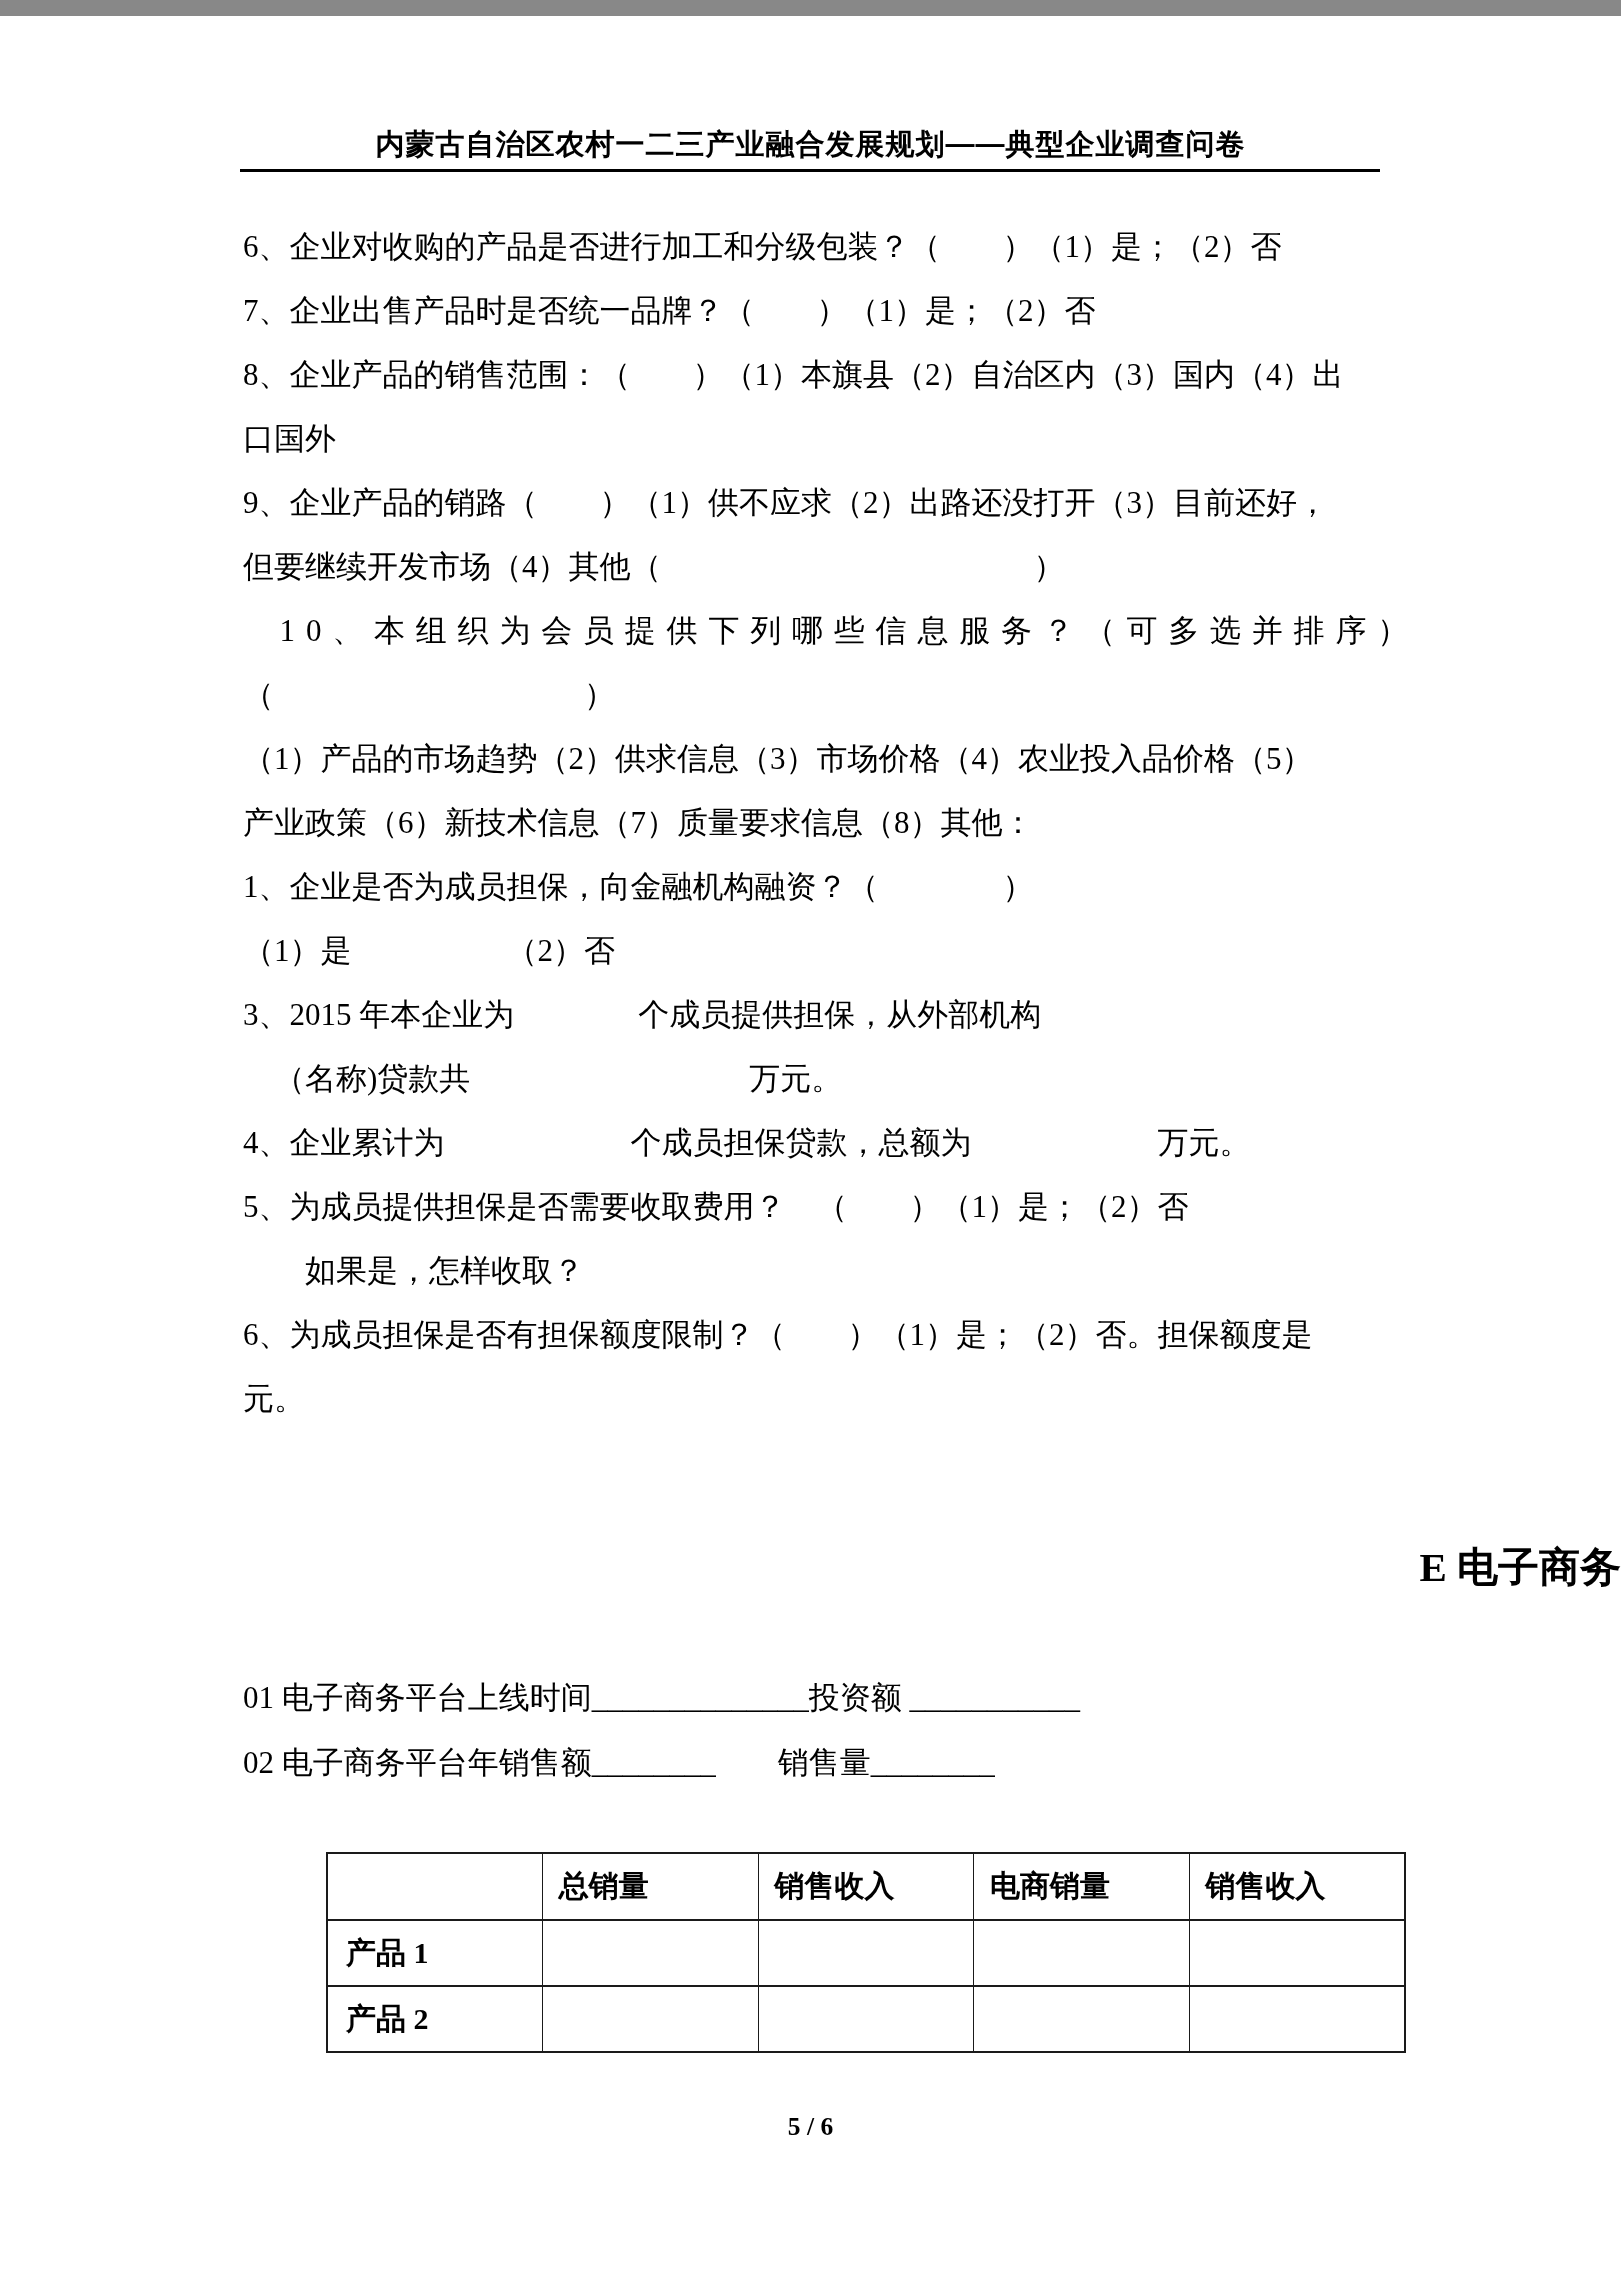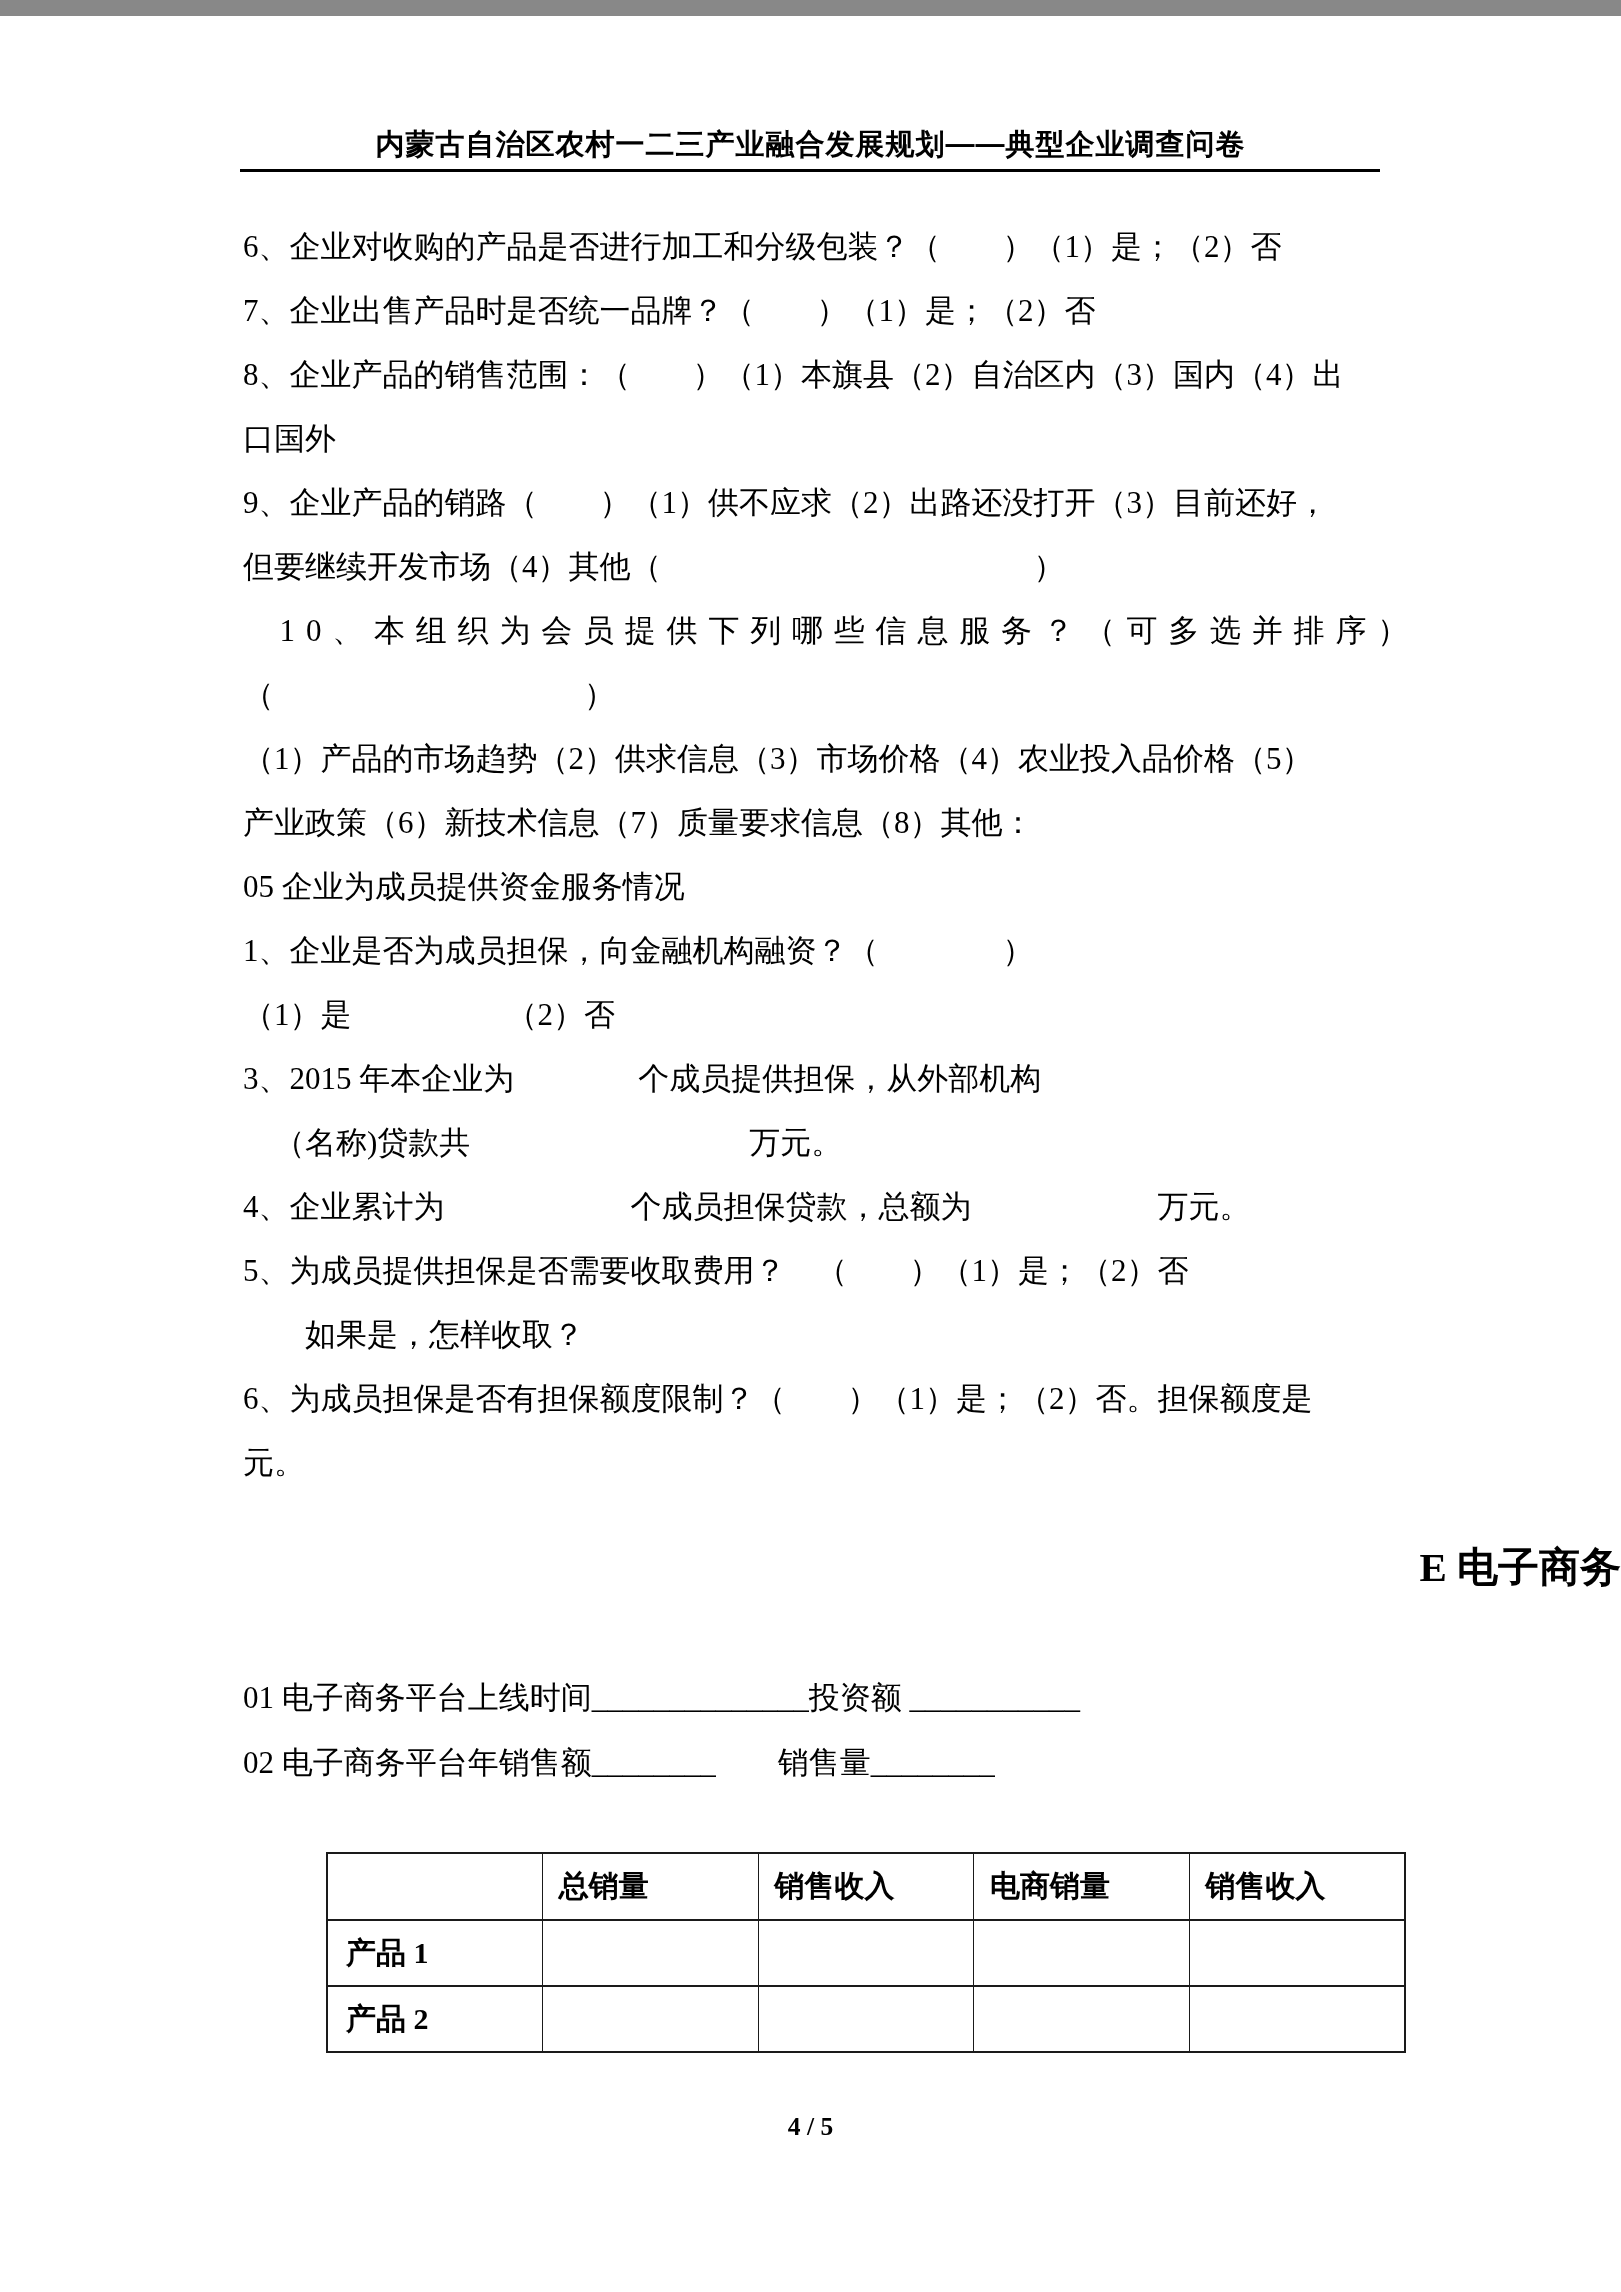--- a/index.html
+++ b/index.html
@@ -70,21 +70,20 @@
     <p class="q-line">6、企业对收购的产品是否进行加工和分级包装？（　　）（1）是；（2）否</p>
     <p class="q-line">7、企业出售产品时是否统一品牌？（　　）（1）是；（2）否</p>
     <p class="q-line">8、企业产品的销售范围：（　　）（1）本旗县（2）自治区内（3）国内（4）出</p>
     <p class="q-line">口国外</p>
     <p class="q-line">9、企业产品的销路（　　）（1）供不应求（2）出路还没打开（3）目前还好，</p>
     <p class="q-line">但要继续开发市场（4）其他（　　　　　　　　　　　　）</p>
     <p class="q-line spread">10、本组织为会员提供下列哪些信息服务？（可多选并排序）</p>
     <p class="q-line">（　　　　　　　　　　）</p>
     <p class="q-line">（1）产品的市场趋势（2）供求信息（3）市场价格（4）农业投入品价格（5）</p>
     <p class="q-line">产业政策（6）新技术信息（7）质量要求信息（8）其他：</p>
-    <p class="q-line">05 企业为成员提供资金服务情况</p>
     <p class="q-line">1、企业是否为成员担保，向金融机构融资？（　　　　）</p>
     <p class="q-line">（1）是　　　　　（2）否</p>
     <p class="q-line">3、2015 年本企业为　　　　个成员提供担保，从外部机构</p>
     <p class="q-line">　（名称)贷款共　　　　　　　　　万元。</p>
     <p class="q-line">4、企业累计为　　　　　　个成员担保贷款，总额为　　　　　　万元。</p>
     <p class="q-line">5、为成员提供担保是否需要收取费用？　（　　）（1）是；（2）否</p>
     <p class="q-line">　　如果是，怎样收取？</p>
     <p class="q-line">6、为成员担保是否有担保额度限制？（　　）（1）是；（2）否。担保额度是</p>
     <p class="q-line">元。</p>
   </div>
@@ -115,16 +114,16 @@
       <tr class="row">
         <td>产品 2</td>
         <td></td>
         <td></td>
         <td></td>
         <td></td>
       </tr>
     </tbody>
   </table>
 
-  <div class="doc-footer">4 / 5</div>
+  <div class="doc-footer">5 / 6</div>
 
 </div>
 
 
 </body></html>

